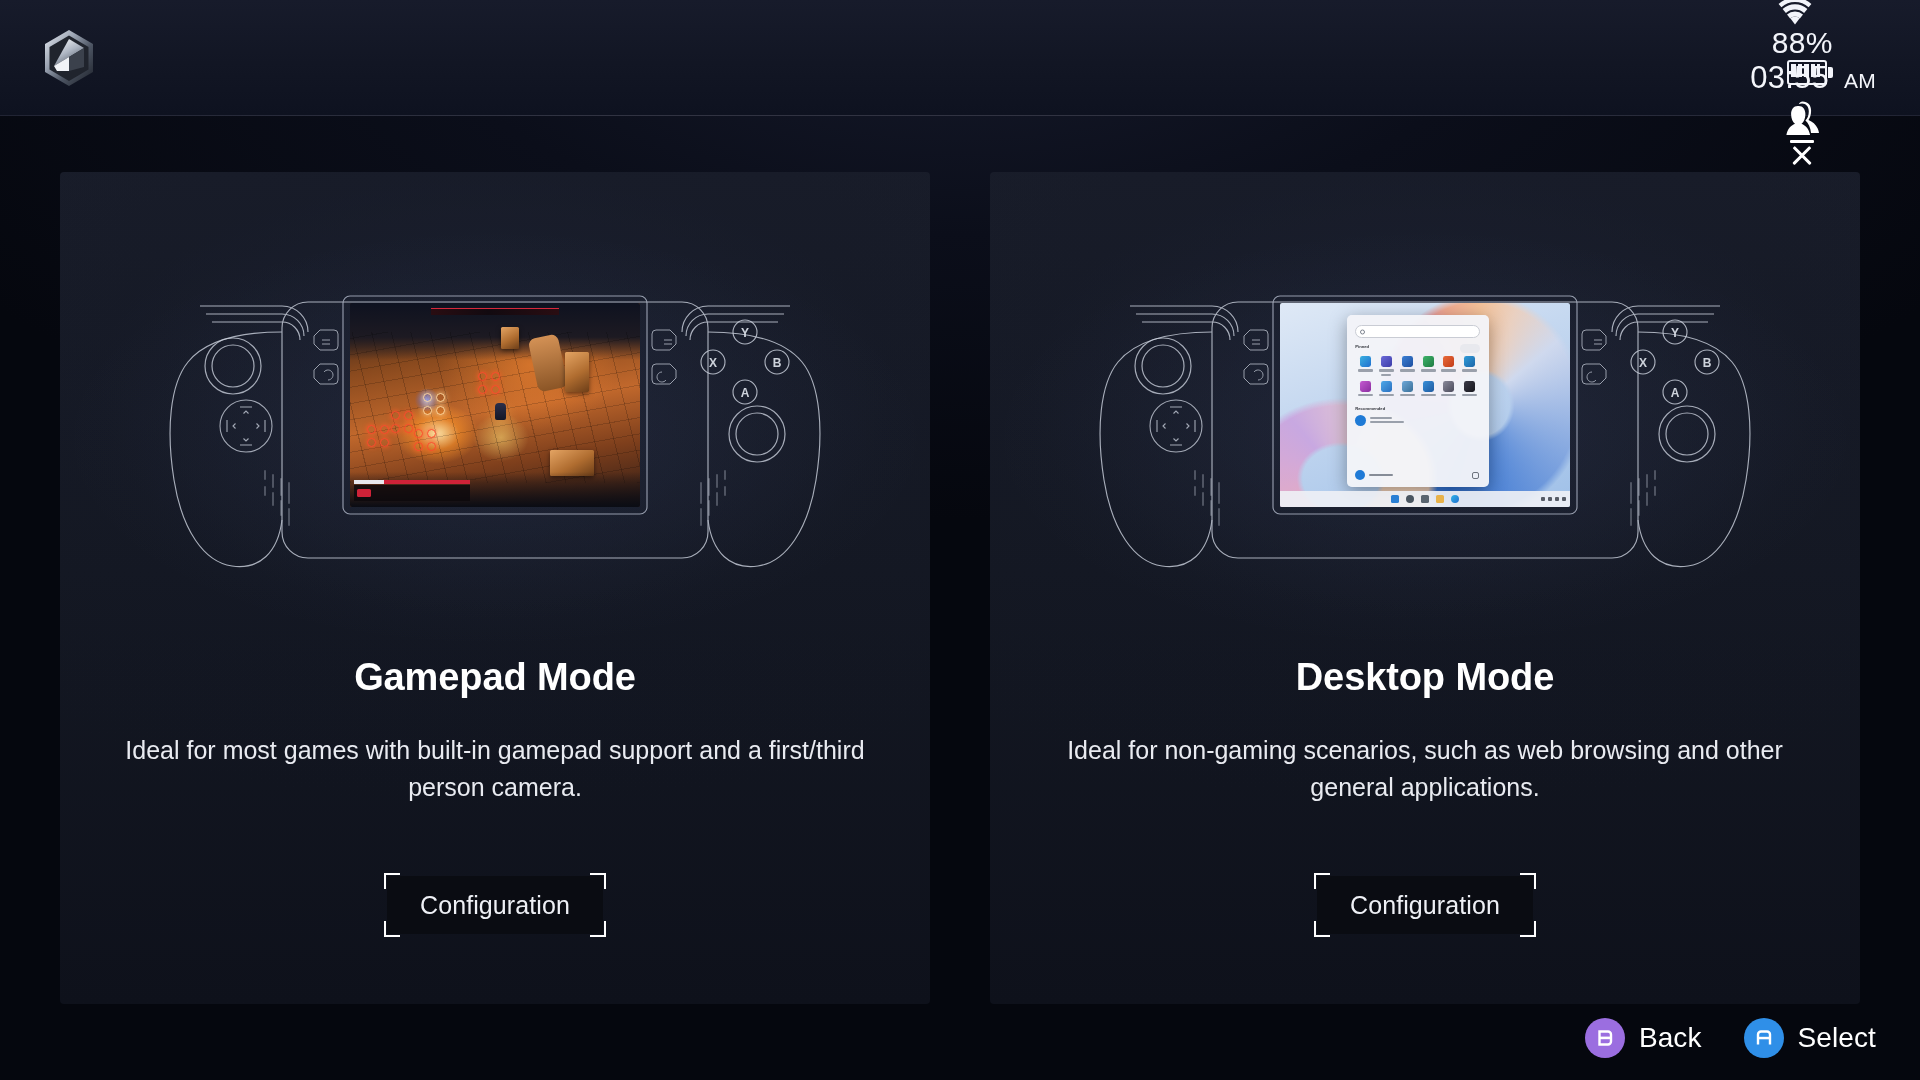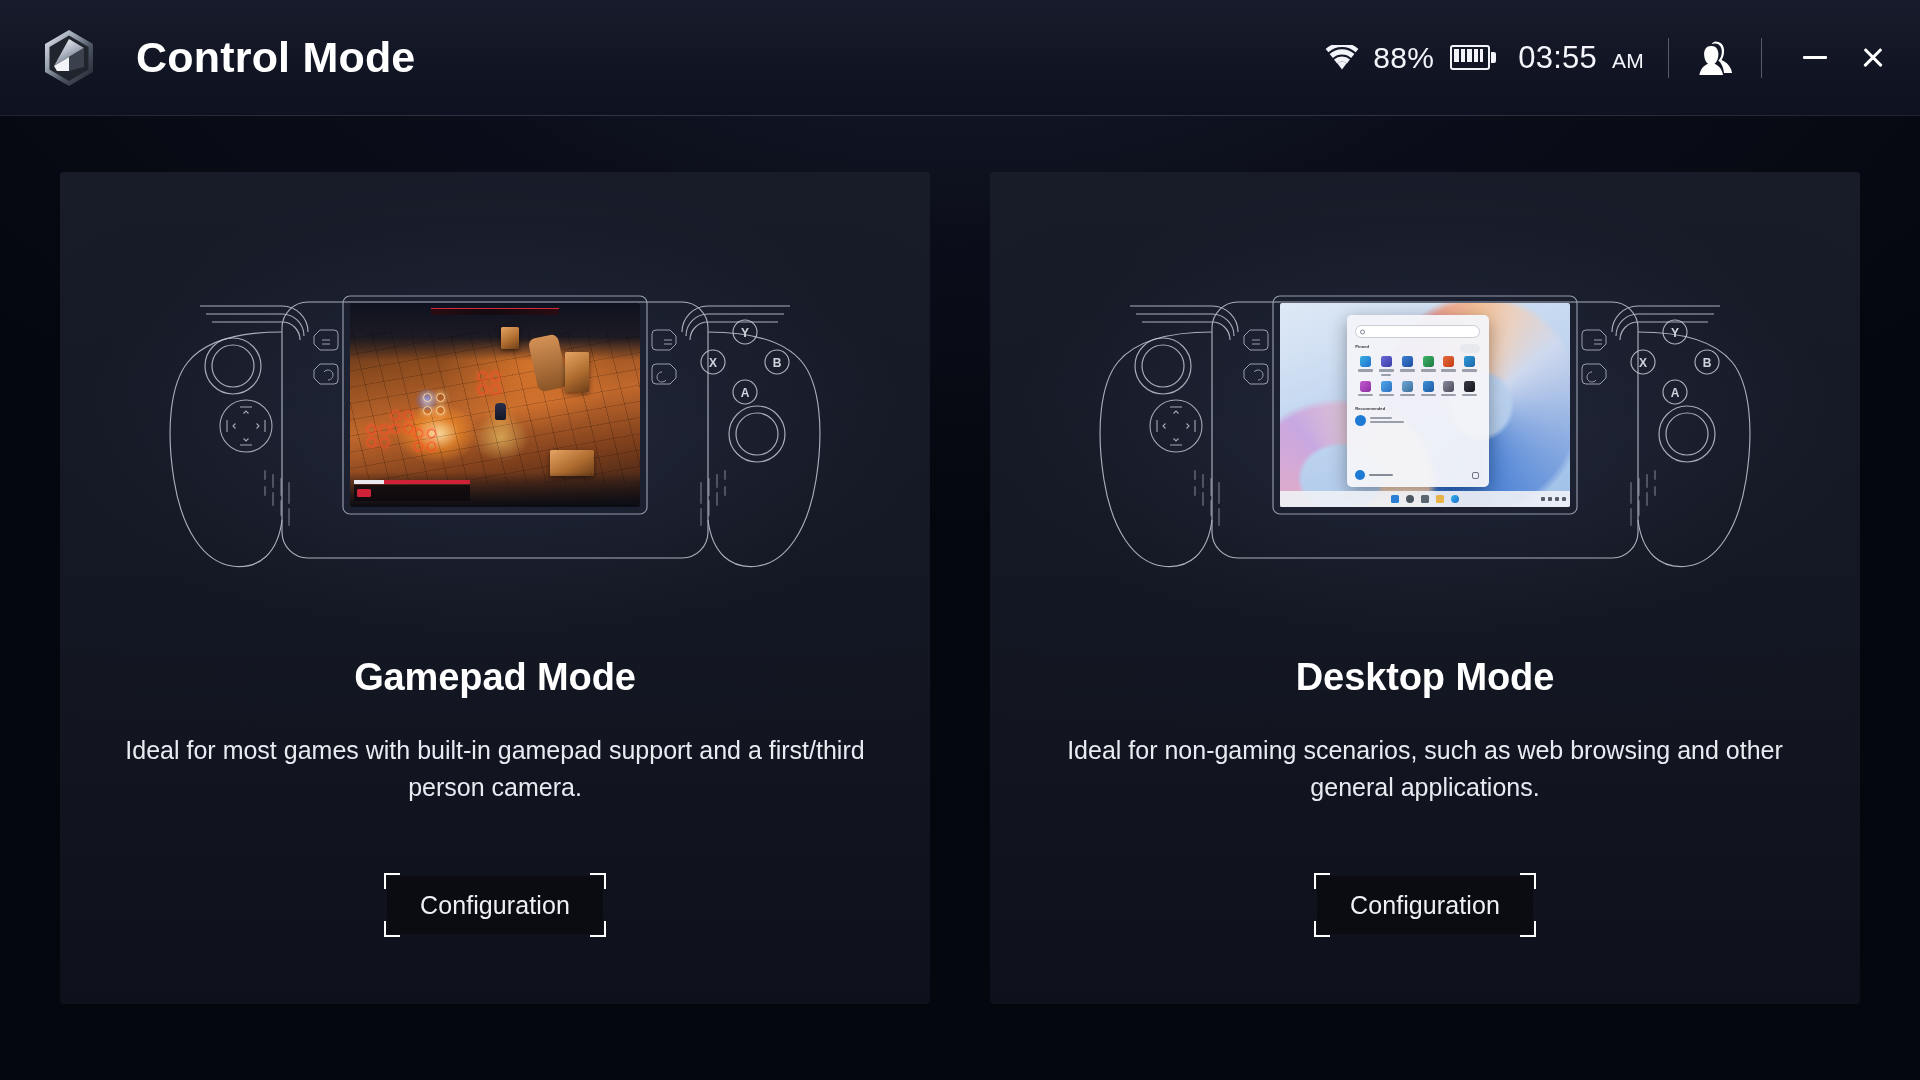--- a/index.html
+++ b/index.html
@@ -59,22 +59,23 @@
     color: #ffffff;
     line-height: 1;
     white-space: nowrap;
   }
 
   .statusbar {
     margin-left: auto;
     display: flex;
     align-items: center;
     height: 100%;
-    padding-right: 18px;
+    padding-right: 44px;
     gap: 0;
+    flex-direction: column;
   }
 
   .wifi-icon { width: 34px; height: 26px; position: relative; margin-right: 14px; }
 
   .battery-pct {
     font-size: 30px;
     color: #f2f4fa;
     letter-spacing: 0.3px;
     font-weight: 400;
     white-space: nowrap;
@@ -437,21 +438,20 @@
           </linearGradient>
         </defs>
         <polygon points="31,3 55,17 55,45 31,59 7,45 7,17" fill="url(#hexg)"></polygon>
         <polygon points="31,8.5 50.5,20 50.5,42.5 31,54 11.5,42.5 11.5,20" fill="#20242d"></polygon>
         <polygon points="31,12 46,21 31,30 16,39" fill="url(#hexi)"></polygon>
         <polygon points="16,39 31,30 31,44 19,44" fill="#f1f3f7"></polygon>
         <polygon points="31,30 46,21 46,40 31,44" fill="#3b414c"></polygon>
       </svg>
     </div>
 
-    <div class="app-title">Control Mode</div>
 
     <div class="statusbar">
 
       <div class="wifi-icon">
         <svg width="34" height="26" viewBox="0 0 34 26">
           <path d="M17 24.4 L12.3 18.2 A7.8 7.8 0 0 1 21.7 18.2 Z" fill="#f2f4fa"></path>
           <path d="M4.6 9.1 A18.4 18.4 0 0 1 29.4 9.1 L26.1 13.1 A13.6 13.6 0 0 0 7.9 13.1 Z" fill="#f2f4fa"></path>
           <path d="M9.0 14.6 A12.1 12.1 0 0 1 25.0 14.6 L21.9 18.4 A7.6 7.6 0 0 0 12.1 18.4 Z" fill="#f2f4fa"></path>
           <path d="M0.6 3.9 A24.6 24.6 0 0 1 33.4 3.9 L30.6 7.3 A20.2 20.2 0 0 0 3.4 7.3 Z" fill="#f2f4fa"></path>
         </svg>
@@ -805,14 +805,36 @@
       <div class="config-btn">
         <i class="tl"></i>
         <i class="tr"></i>
         <i class="bl"></i>
         <i class="br"></i>
         <span>Configuration</span>
       </div>
     </div>
   </div>
 
+  <div class="footer-hints">
+
+    <div class="hint">
+      <span class="hint-badge" style="background:#9b6ee0">
+        <svg width="22" height="22" viewBox="0 0 22 22">
+          <path d="M5.5 4.5 h8.5 a3 3 0 0 1 3 3 v7 a3 3 0 0 1 -3 3 h-8.5 z" fill="none" stroke="#fff" stroke-width="2.4"></path>
+          <rect x="5.5" y="9.6" width="11.5" height="2.6" fill="#fff"></rect>
+        </svg>
+      </span>
+      <span class="hint-label">Back</span>
+    </div>
+
+    <div class="hint">
+      <span class="hint-badge" style="background:#2f8fe8">
+        <svg width="22" height="22" viewBox="0 0 22 22">
+          <path d="M5 17.5 v-10 a3 3 0 0 1 3 -3 h6 a3 3 0 0 1 3 3 v10" fill="none" stroke="#fff" stroke-width="2.4"></path>
+          <rect x="5" y="9.8" width="12" height="2.5" fill="#fff"></rect>
+        </svg>
+      </span>
+      <span class="hint-label">Select</span>
+    </div>
+  </div>
 
 </div>
 
 </body></html>

